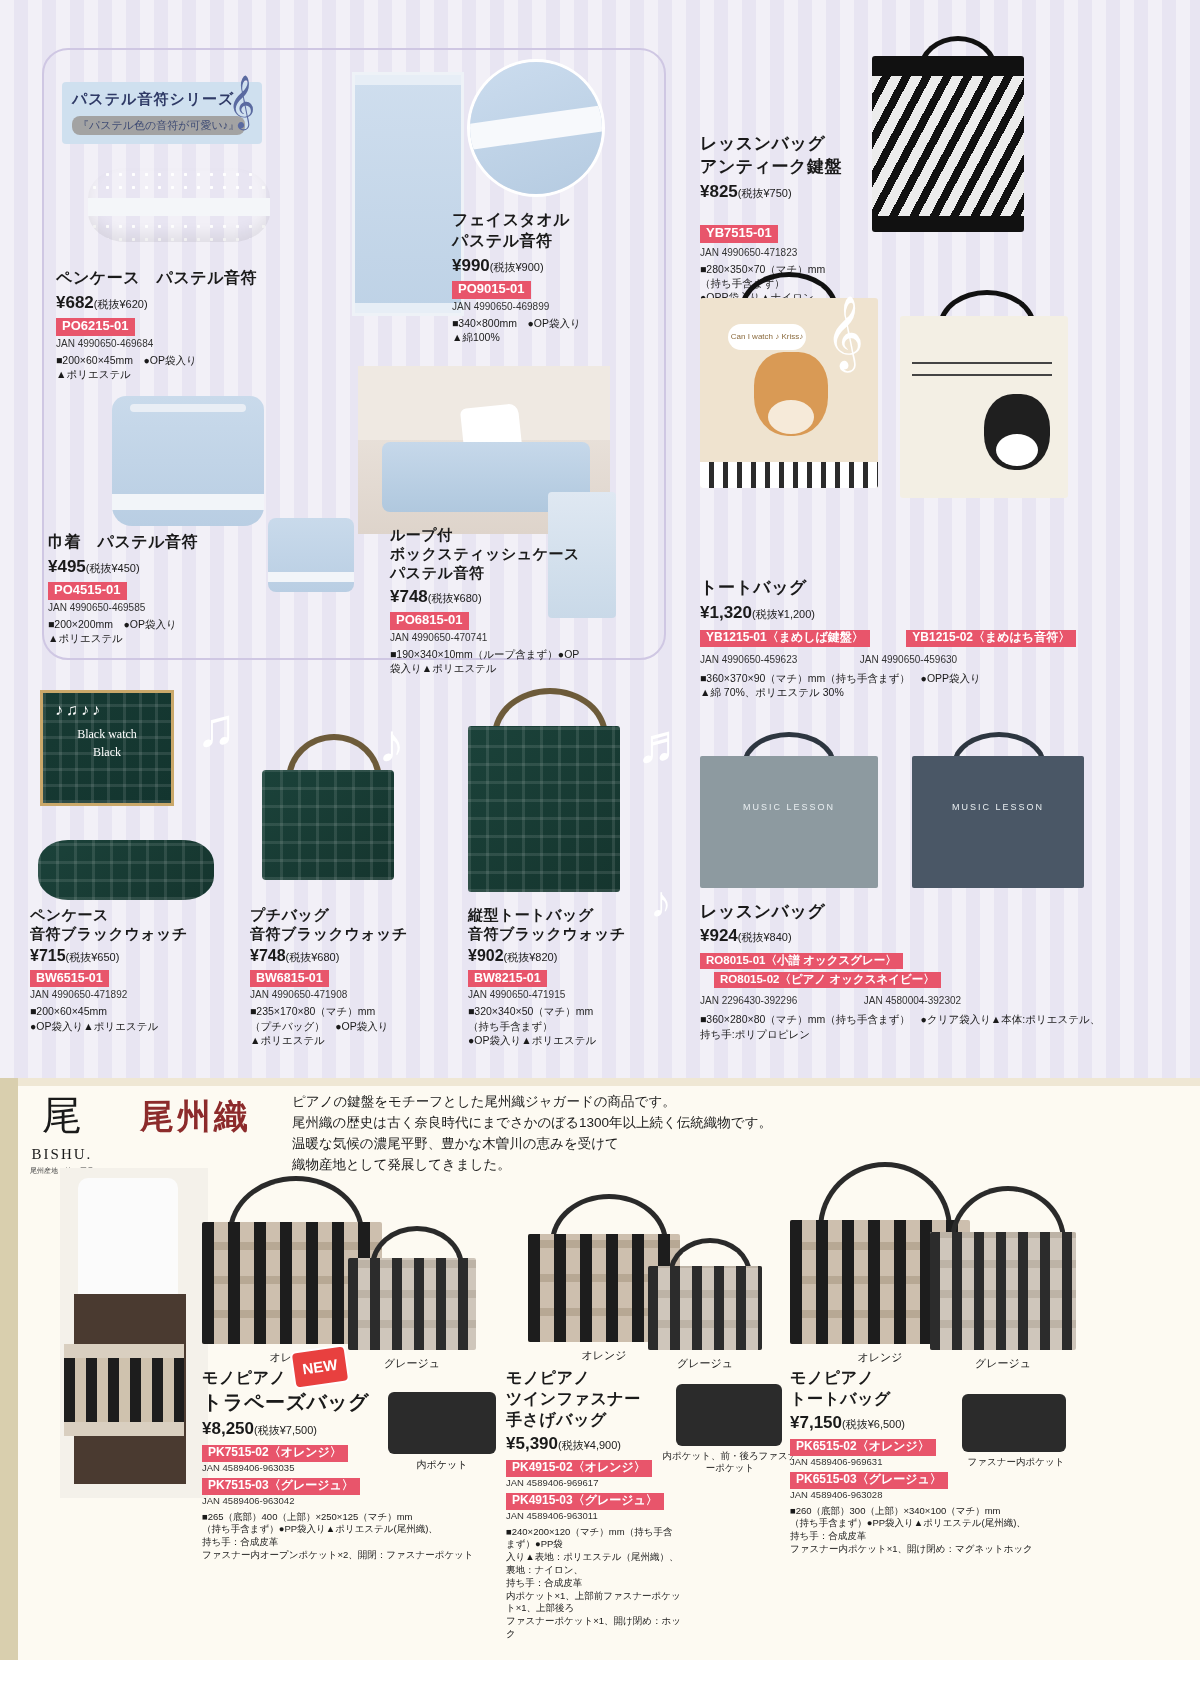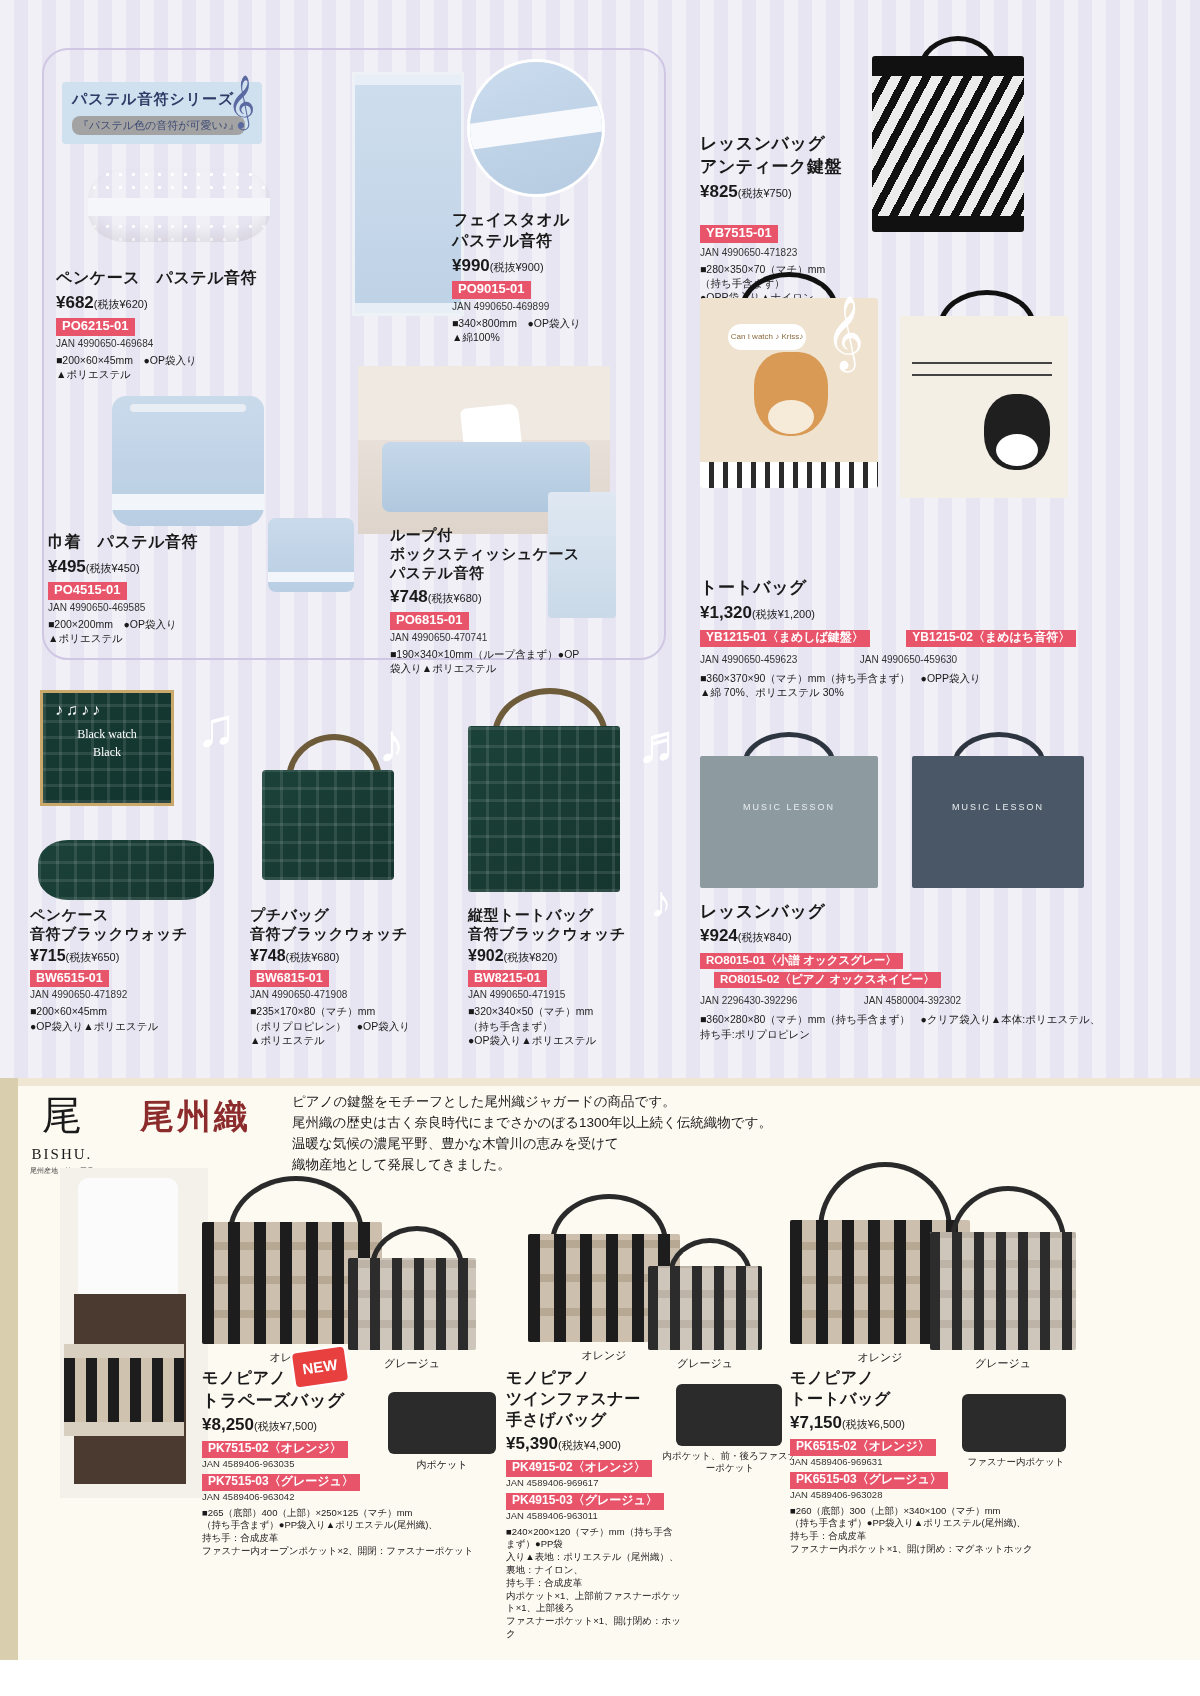--- a/index.html
+++ b/index.html
@@ -393,21 +393,21 @@
   <div class="spec" style="font-size:10.5px">●OP袋入り▲ポリエステル</div>
 </div>
 
 <div class="blk" style="left:250px;top:906px;width:210px">
   <div class="ttl" style="font-size:15px">プチバッグ</div>
   <div class="ttl" style="font-size:15px">音符ブラックウォッチ</div>
   <div style="margin-top:3px"><span class="price" style="font-size:16px">¥748</span><span class="tax" style="font-size:11px">(税抜¥680)</span></div>
   <div style="margin-top:3px"><span class="code" style="font-size:12.5px">BW6815-01</span></div>
   <div class="jan" style="font-size:10px;margin-top:2px">JAN 4990650-471908</div>
   <div class="spec" style="font-size:10.5px;margin-top:4px">■235×170×80（マチ）mm</div>
-  <div class="spec" style="font-size:10.5px">（ポリプロピレン）　●OP袋入り</div>
+  <div class="spec" style="font-size:10.5px">（プチバッグ）　●OP袋入り</div>
   <div class="spec" style="font-size:10.5px">▲ポリエステル</div>
 </div>
 
 <div class="blk" style="left:468px;top:906px;width:220px">
   <div class="ttl" style="font-size:15px">縦型トートバッグ</div>
   <div class="ttl" style="font-size:15px">音符ブラックウォッチ</div>
   <div style="margin-top:3px"><span class="price" style="font-size:16px">¥902</span><span class="tax" style="font-size:11px">(税抜¥820)</span></div>
   <div style="margin-top:3px"><span class="code" style="font-size:12.5px">BW8215-01</span></div>
   <div class="jan" style="font-size:10px;margin-top:2px">JAN 4990650-471915</div>
   <div class="spec" style="font-size:10.5px;margin-top:4px">■320×340×50（マチ）mm</div>
@@ -472,21 +472,21 @@
 <div class="piano-bag" style="left:348px;top:1258px;width:128px;height:92px;background:#cfc6bb">
     <div class="pat" style="background:repeating-linear-gradient(90deg,#2c2c2c 0 10px,transparent 10px 22px),repeating-linear-gradient(0deg,transparent 0 22px,#bdb3a6 22px 30px)"></div>
   </div>
 <div class="label-color" style="left:348px;top:1356px;width:128px">グレージュ</div>
 <div class="new-badge" style="left:292px;top:1348px">NEW</div>
 <div class="inner-pocket" style="left:388px;top:1392px;width:108px;height:62px"></div>
 <div class="label-color" style="left:384px;top:1458px;width:116px;font-size:10px">内ポケット</div>
 
 <div class="blk" style="left:202px;top:1368px;width:180px">
   <div class="ttl" style="font-size:16px">モノピアノ</div>
-  <div class="ttl" style="font-size:17px">トラペーズバッグ</div>
+  <div class="ttl" style="font-size:20px">トラペーズバッグ</div>
   <div style="margin-top:3px"><span class="price" style="font-size:17px">¥8,250</span><span class="tax" style="font-size:11px">(税抜¥7,500)</span></div>
   <div style="margin-top:3px"><span class="code" style="font-size:12px">PK7515-02〈オレンジ〉</span></div>
   <div class="jan" style="font-size:9.5px">JAN 4589406-963035</div>
   <div style="margin-top:2px"><span class="code" style="font-size:12px">PK7515-03〈グレージュ〉</span></div>
   <div class="jan" style="font-size:9.5px">JAN 4589406-963042</div>
   <div class="spec" style="font-size:9.5px;margin-top:5px;width:290px">■265（底部）400（上部）×250×125（マチ）mm</div>
   <div class="spec" style="font-size:9.5px;width:290px">（持ち手含まず）●PP袋入り▲ポリエステル(尾州織)、</div>
   <div class="spec" style="font-size:9.5px;width:290px">持ち手：合成皮革</div>
   <div class="spec" style="font-size:9.5px;width:320px">ファスナー内オープンポケット×2、開閉：ファスナーポケット</div>
 </div>

